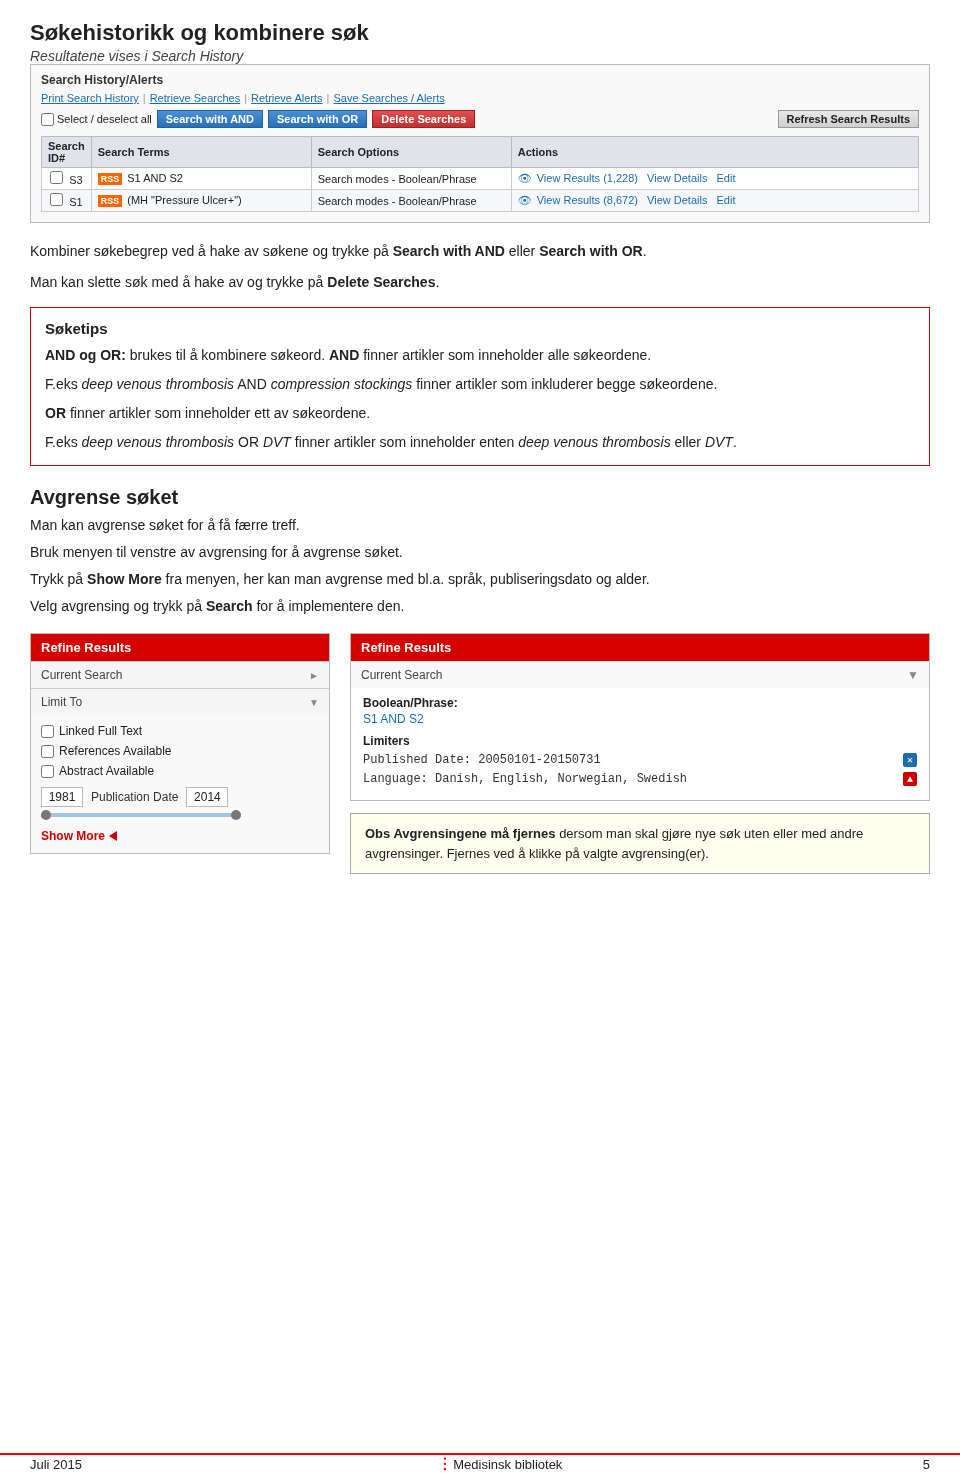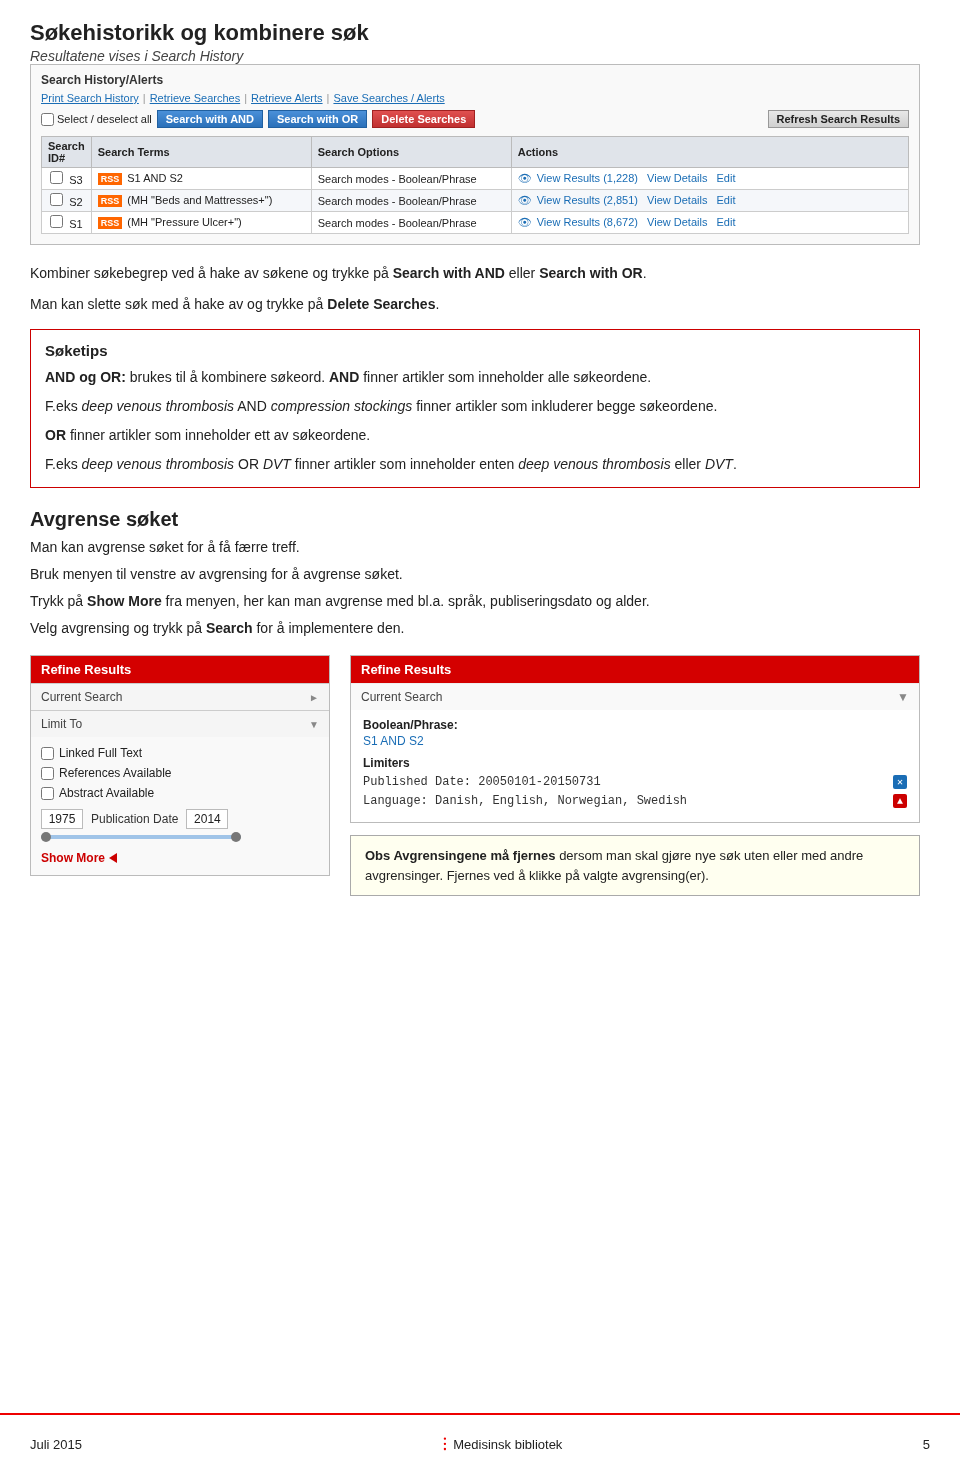--- a/index.html
+++ b/index.html
@@ -7,21 +7,21 @@
       font-family: Arial, sans-serif;
       font-size: 14px;
       background: #fff;
       color: #222;
       width: 960px;
       min-height: 1473px;
       position: relative;
     }
 
     .page-content {
-      padding: 20px 40px 60px 30px;
+      padding: 20px 30px 60px 30px;
     }
 
     h1.main-title {
       font-size: 22px;
       font-weight: bold;
       margin-bottom: 2px;
     }
 
     .subtitle {
       font-size: 14px;
@@ -460,21 +460,21 @@
       margin-top: 4px;
     }
 
     
     .page-footer {
       position: absolute;
       bottom: 0;
       left: 0;
       right: 0;
       border-top: 2px solid #e00;
-      padding: 20px 30px;
+      padding: 0 30px;
       display: flex;
       align-items: center;
       justify-content: space-between;
       font-size: 13px;
       background: #fff;
     }
 
     .footer-dots {
       color: #e00;
       font-size: 18px;
@@ -542,37 +542,20 @@
           <td>
             <span class="sh-eye-icon">👁</span>
             <a class="sh-action-link">View Results (1,228)</a>
             <a class="sh-action-link">View Details</a>
             <a class="sh-action-link">Edit</a>
           </td>
         </tr>
         <tr>
           <td class="sh-id-col">
             <input type="checkbox" style="margin-right: 3px;">
-            <span>S2</span>
-          </td>
-          <td>
-            <span class="sh-tag-rss">RSS</span>
-            <span>(MH "Beds and Mattresses+")</span>
-          </td>
-          <td>Search modes - Boolean/Phrase</td>
-          <td>
-            <span class="sh-eye-icon">👁</span>
-            <a class="sh-action-link">View Results (2,851)</a>
-            <a class="sh-action-link">View Details</a>
-            <a class="sh-action-link">Edit</a>
-          </td>
-        </tr>
-        <tr>
-          <td class="sh-id-col">
-            <input type="checkbox" style="margin-right: 3px;">
             <span>S1</span>
           </td>
           <td>
             <span class="sh-tag-rss">RSS</span>
             <span>(MH "Pressure Ulcer+")</span>
           </td>
           <td>Search modes - Boolean/Phrase</td>
           <td>
             <span class="sh-eye-icon">👁</span>
             <a class="sh-action-link">View Results (8,672)</a>
@@ -642,21 +625,21 @@
             </div>
             <div class="refine-checkbox-row">
               <input type="checkbox" style="">
               <span>References Available</span>
             </div>
             <div class="refine-checkbox-row">
               <input type="checkbox" style="">
               <span>Abstract Available</span>
             </div>
             <div class="pub-date-row">
-              <span class="pub-date-box">1975</span>
+              <span class="pub-date-box">1981</span>
               <span class="pub-date-label">Publication Date</span>
               <span class="pub-date-box">2014</span>
             </div>
             <div class="slider-track">
               <div class="slider-fill"></div>
               <div class="slider-thumb slider-thumb-left"></div>
               <div class="slider-thumb slider-thumb-right"></div>
             </div>
             <div class="red-arrow-container">
               <span class="show-more-btn">

